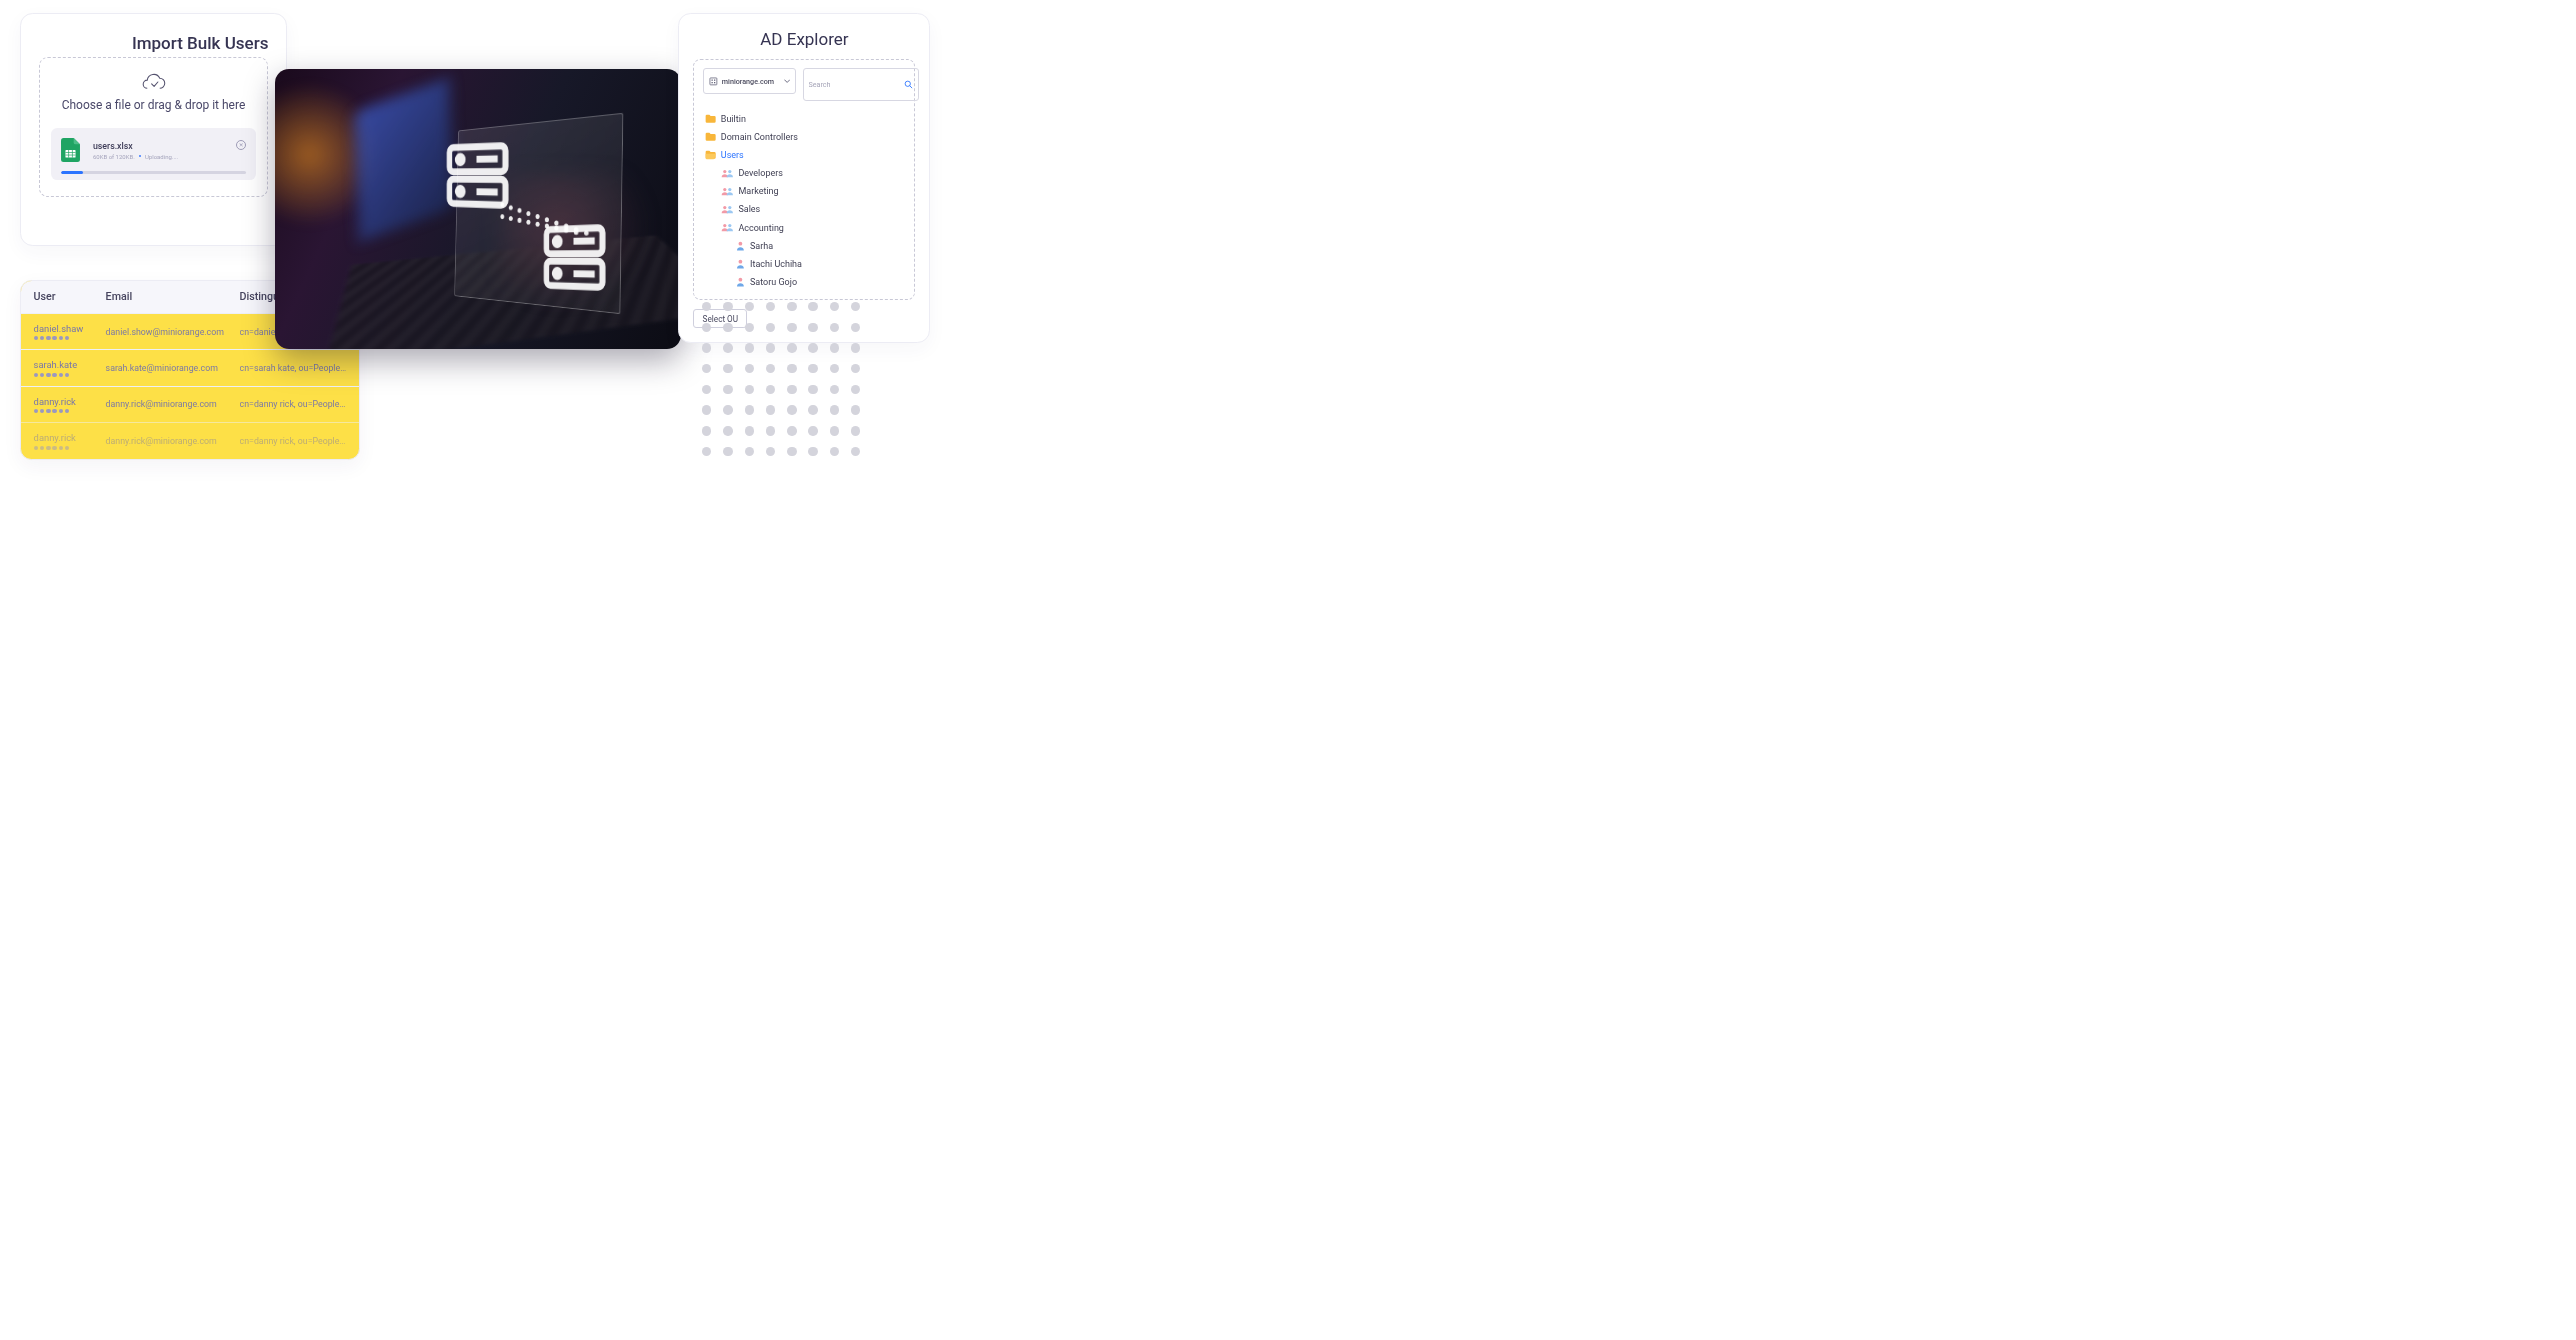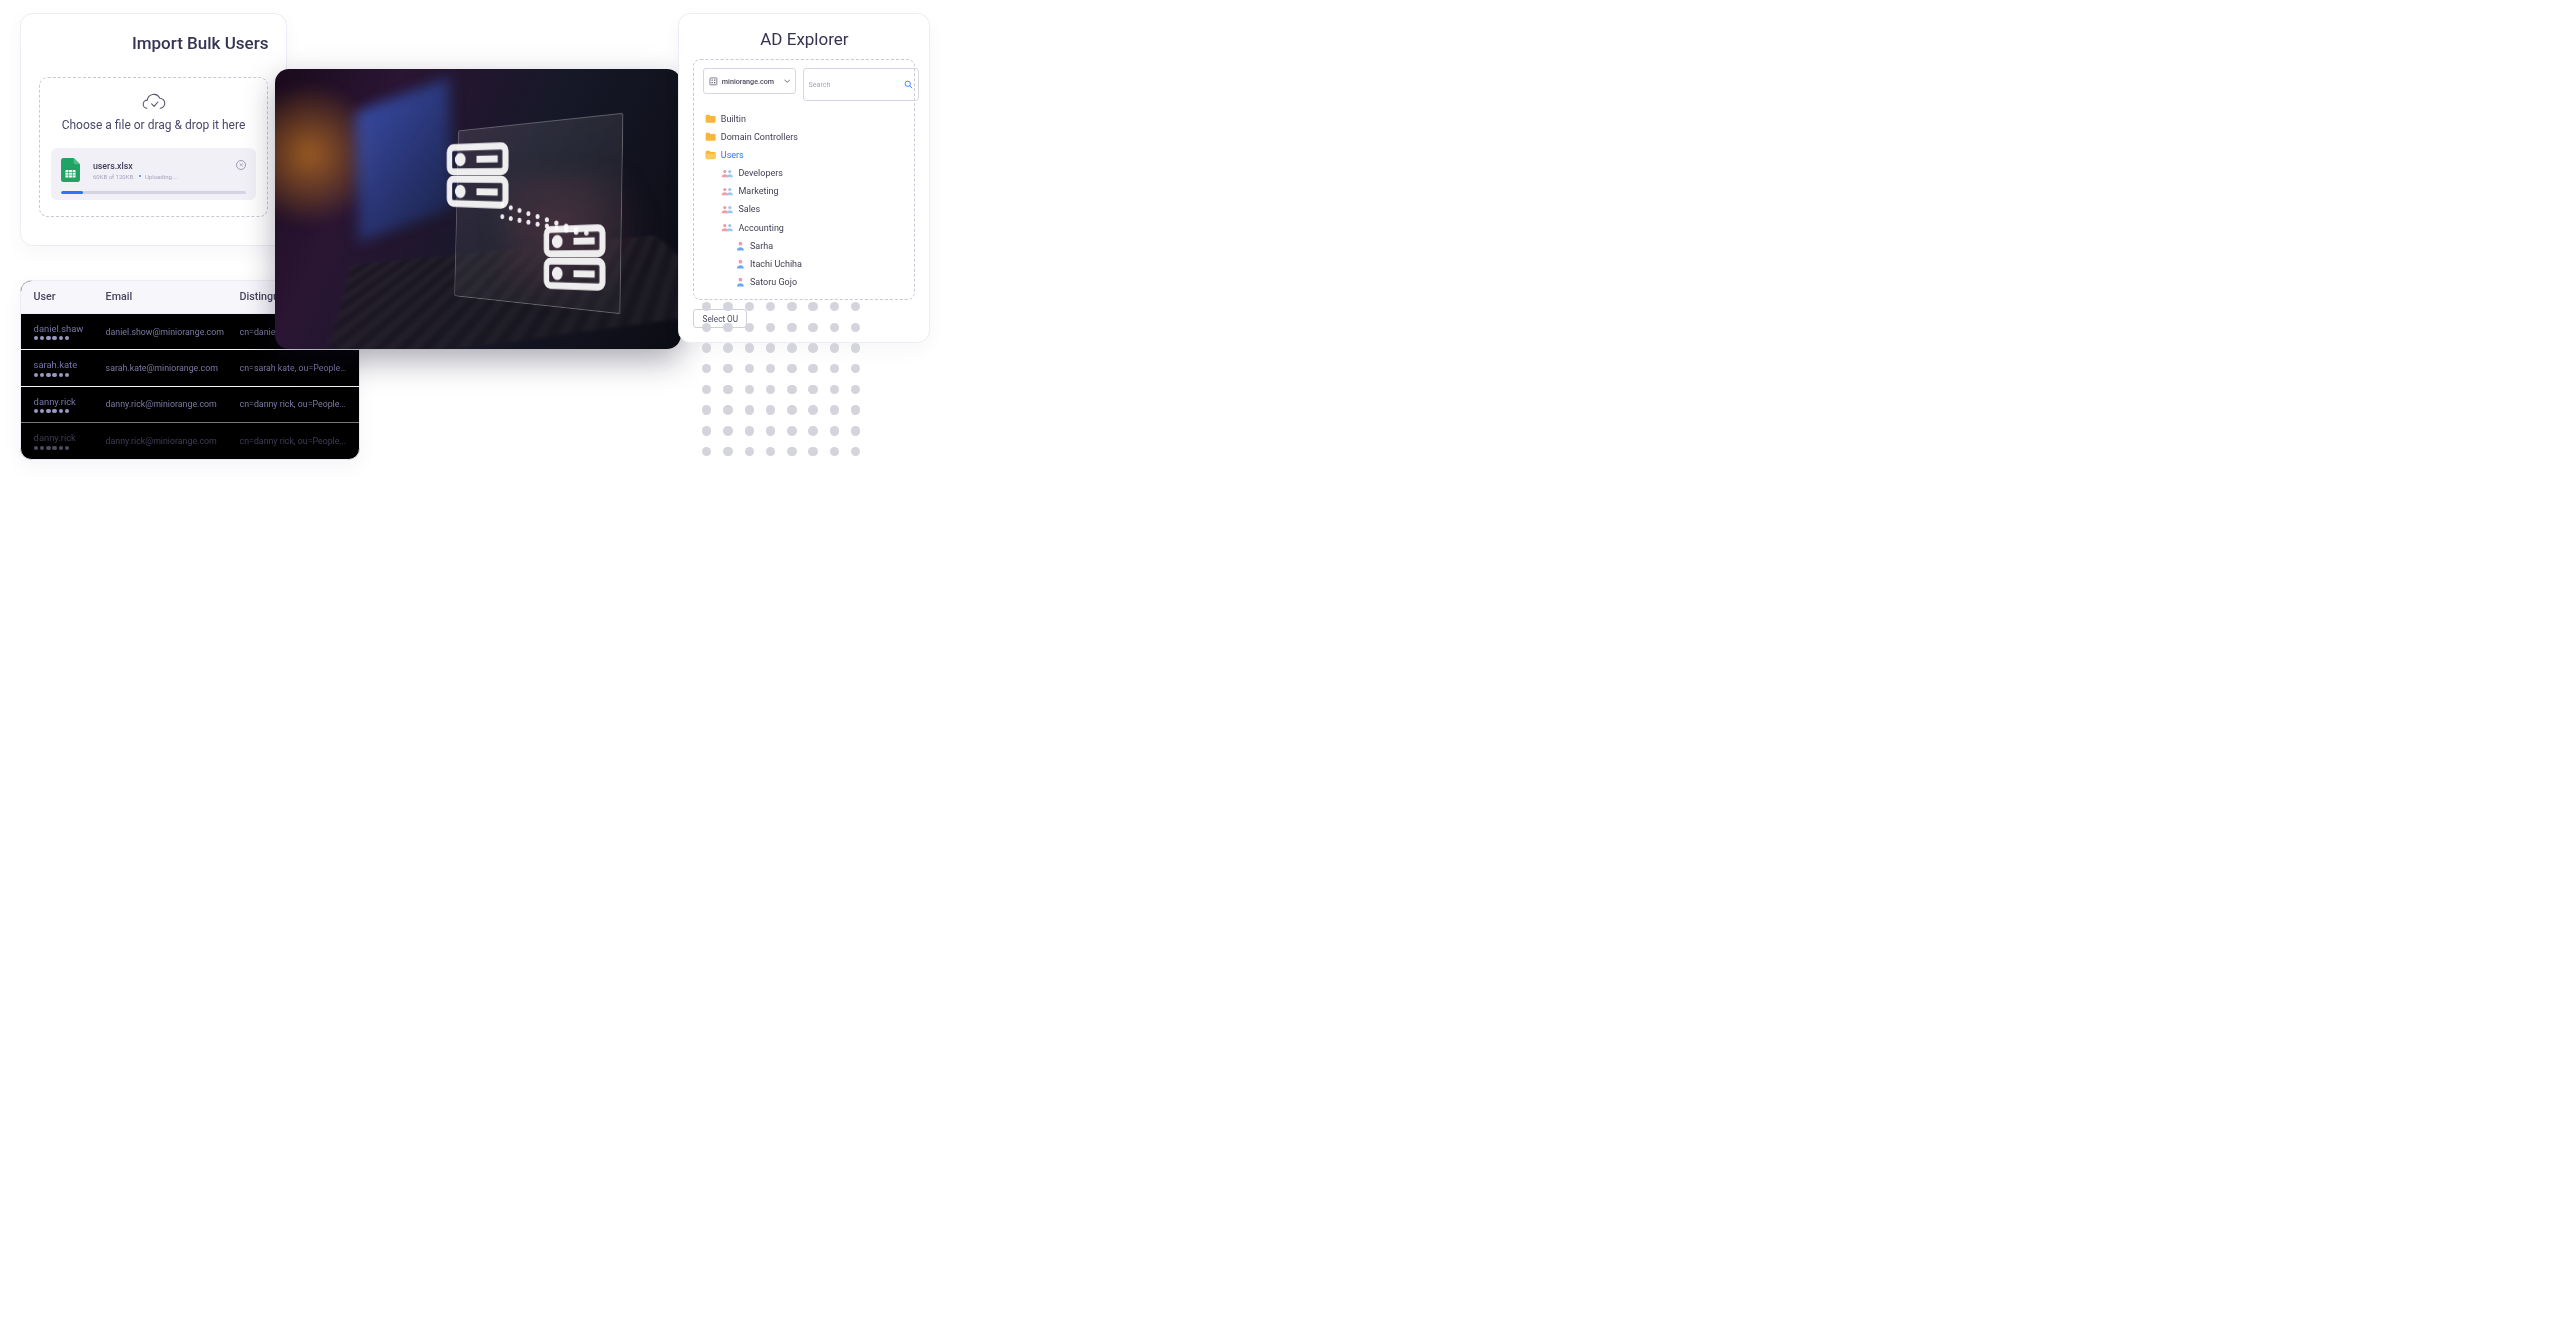--- a/index.html
+++ b/index.html
@@ -1,38 +1,38 @@
 <!DOCTYPE html>
 <html style="font-size:10px"><head>
 <meta charset="utf-8">
 <style>
 *{box-sizing:border-box;margin:0;padding:0;font-family:-apple-system,BlinkMacSystemFont,"Segoe UI",Roboto,Helvetica,Arial,sans-serif}
 body{background:#fff;width:943px;height:491px;position:relative;overflow:hidden}
 
 
 .import-card{position:absolute;left:20px;top:12.6px;width:267px;height:233px;background:#fff;border:0.6px solid #ececf4;border-radius:12.6px;padding:19px 17.6px 17.6px;box-shadow:0 6.3px 19px rgba(50,47,90,.04)}
 .import-title{color:#363452;font-size:17px;font-weight:500;text-align:right}
-.import-dashed{border:0.9px dashed #c8c8d6;border-radius:8.8px;margin-top:24px;padding:14px 11.3px 16.4px;display:flex;flex-direction:column;align-items:center}
+.import-dashed{border:0.9px dashed #c8c8d6;border-radius:8.8px;margin-top:4px;padding:14px 11.3px 16.4px;display:flex;flex-direction:column;align-items:center}
 .cloud-icon{width:25px;height:20px}
 .import-choose{color:#4a4869;font-size:12px;font-weight:400;margin-top:6.3px}
 .upload-box{background:#f1f0f6;border-radius:6.3px;width:100%;margin-top:16.4px;padding:10px 10px 6.3px;position:relative}
 .upload-row{display:flex;align-items:center;gap:13px}
 .xlsx-icon{width:19px;height:24px}
 .upload-info{display:flex;flex-direction:column}
 .upload-name{color:#3e3c58;font-size:8.8px;font-weight:500}
 .upload-sub{display:flex;align-items:center;gap:3.8px;margin-top:1.9px}
 .upload-size{color:#a6a5bd;font-size:6px}
 .upload-dot{width:2.5px;height:2.5px;border-radius:50%;background:#3c7bff;display:inline-block}
 .upload-status{color:#a6a5bd;font-size:6px}
 .upload-close{position:absolute;right:10px;top:11.3px;width:10px;height:10px;border:0.9px solid #9e9cb6;border-radius:50%;display:flex;align-items:center;justify-content:center;color:#9e9cb6;font-size:5.7px;cursor:pointer}
 .progress{height:2.5px;background:#d5d4e1;border-radius:1.9px;margin-top:8.8px;overflow:hidden}
 .progress-fill{height:100%;width:12%;background:#2c74ff;border-radius:1.9px}
 
 
-.table-card{position:absolute;left:20px;top:280px;width:340px;background:#000000;border:0.6px solid #ececf4;border-radius:11.3px;box-shadow:0 6.3px 19px rgba(50,47,90,.05);overflow:hidden}
+.table-card{position:absolute;left:20px;top:280px;width:340px;background:#fde047;border:0.6px solid #ececf4;border-radius:11.3px;box-shadow:0 6.3px 19px rgba(50,47,90,.05);overflow:hidden}
 .thead{display:flex;padding:9.4px 12.6px;background:#f6f6fb}
 .th{color:#47455f;font-size:10.7px;font-weight:500}
 .tc1{width:72px;flex-shrink:0}
 .tc2{width:134px;flex-shrink:0}
 .tc3{flex:1}
 .trow{display:flex;align-items:center;padding:8.8px 12.6px;border-top:0.6px solid #eef0f6}
 .trow.faded{opacity:.5}
 .tuser{color:#7876a9;font-size:9.4px;font-weight:400}
 .tdots{display:flex;gap:1.9px;margin-top:2.5px}
 .tdots span{width:4.4px;height:4.4px;border-radius:50%;background:#9a98c0}

